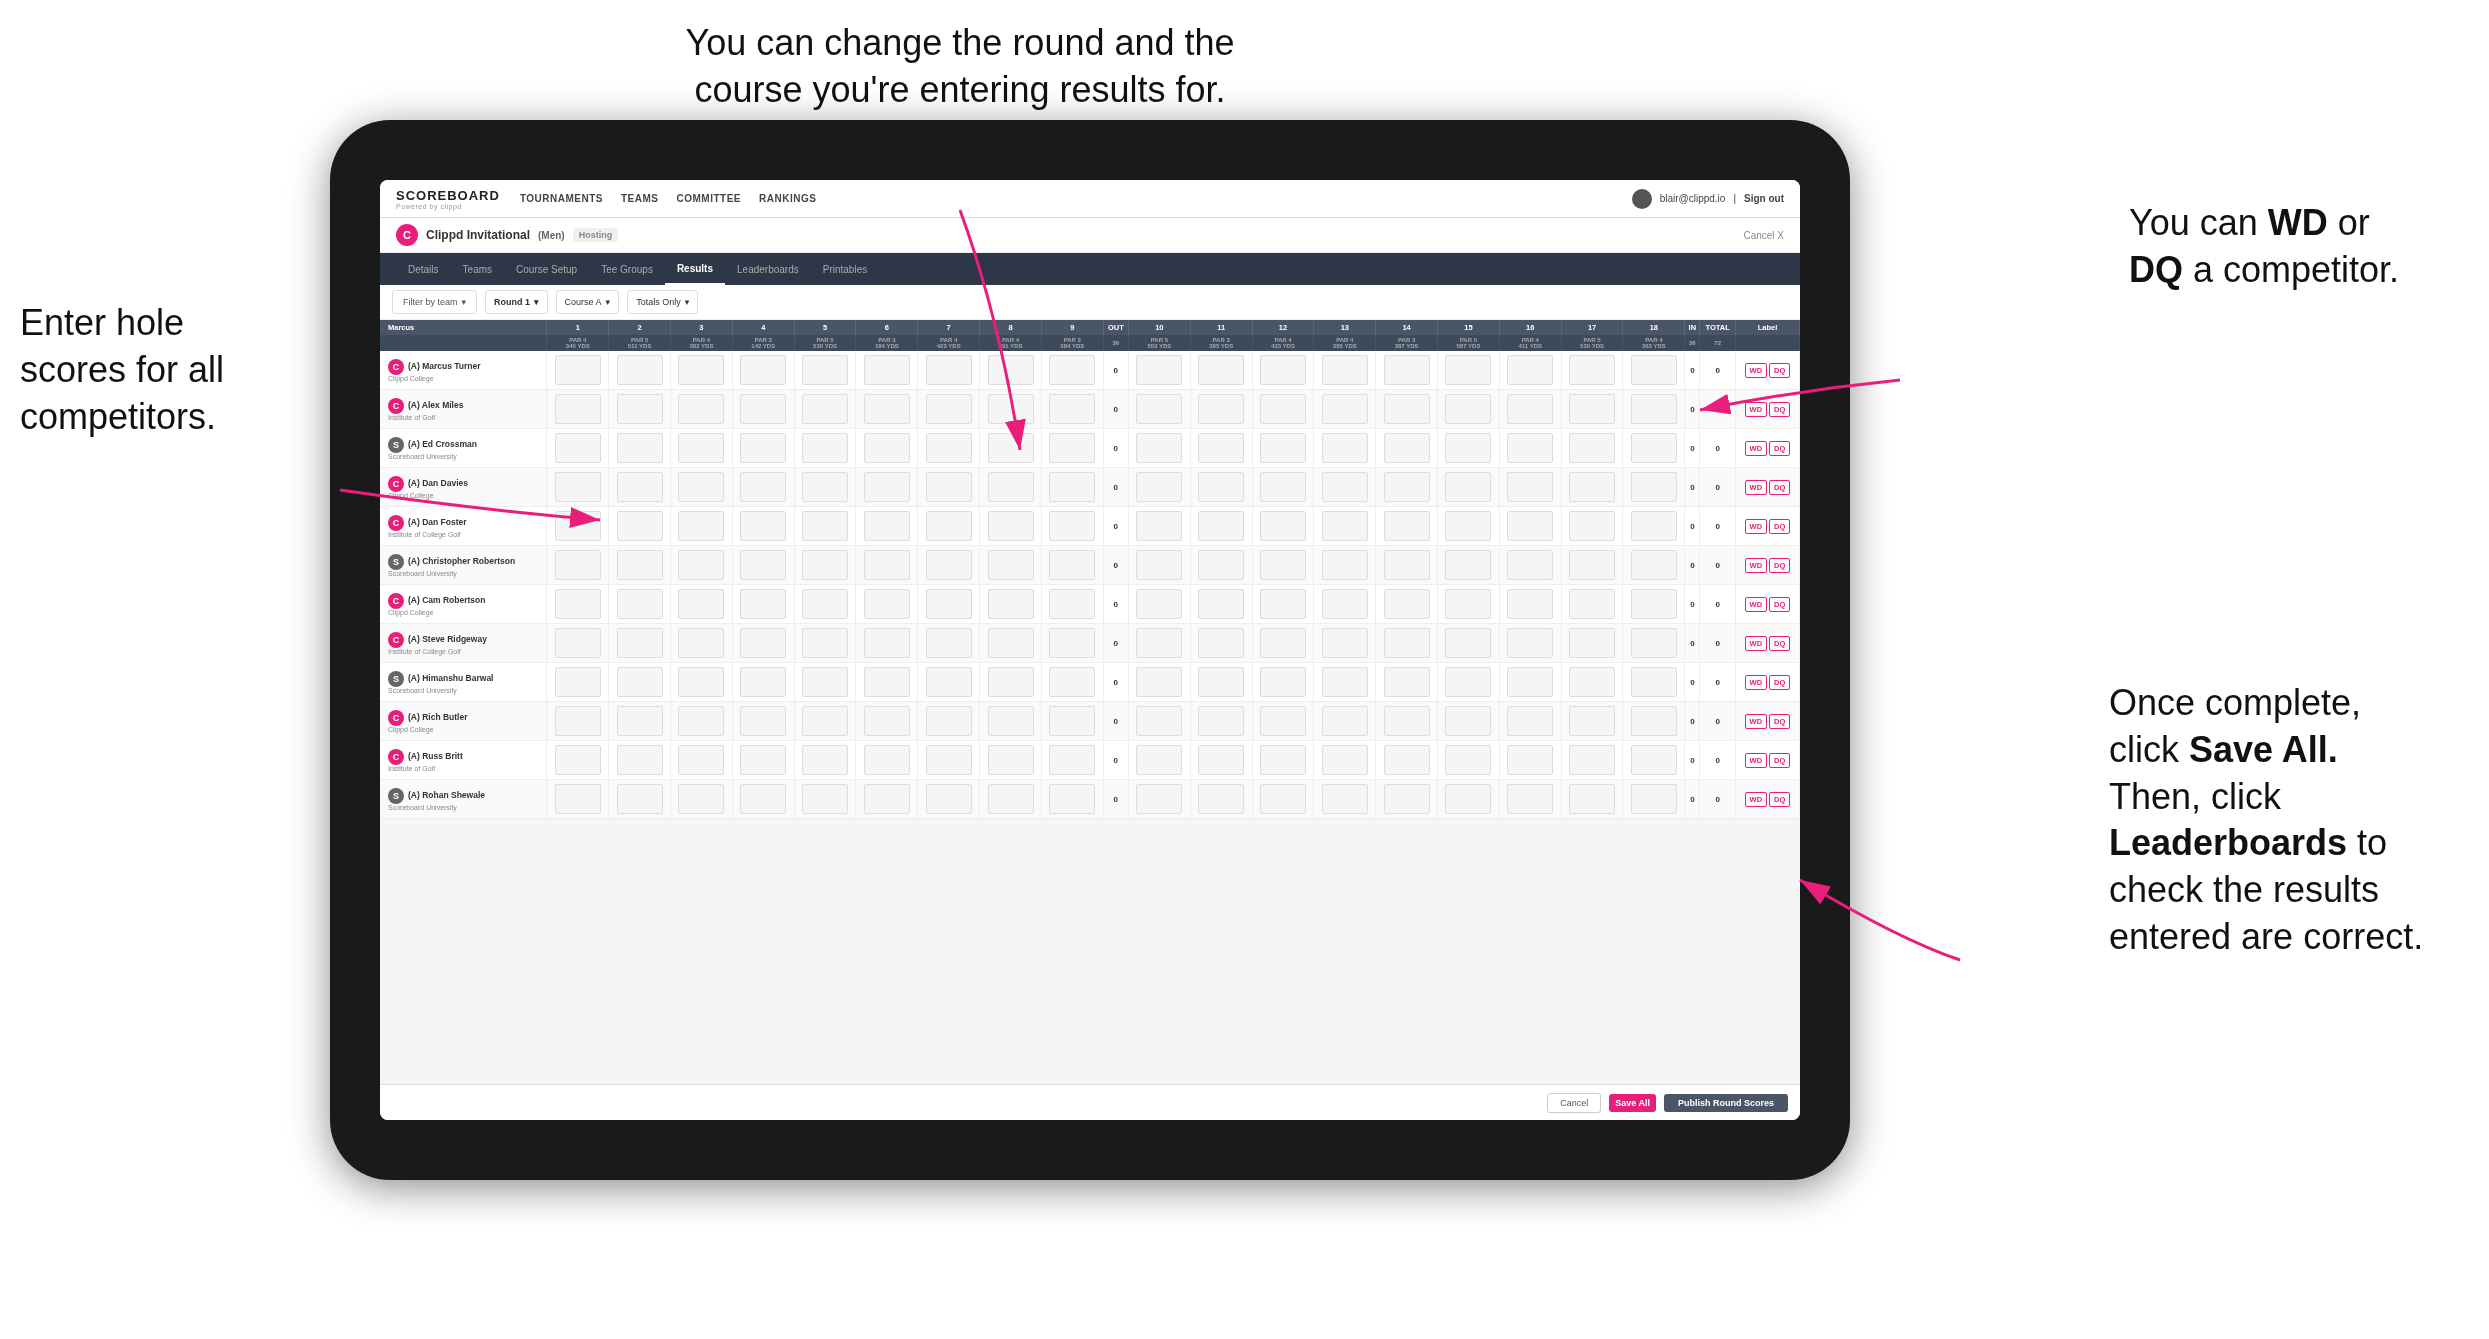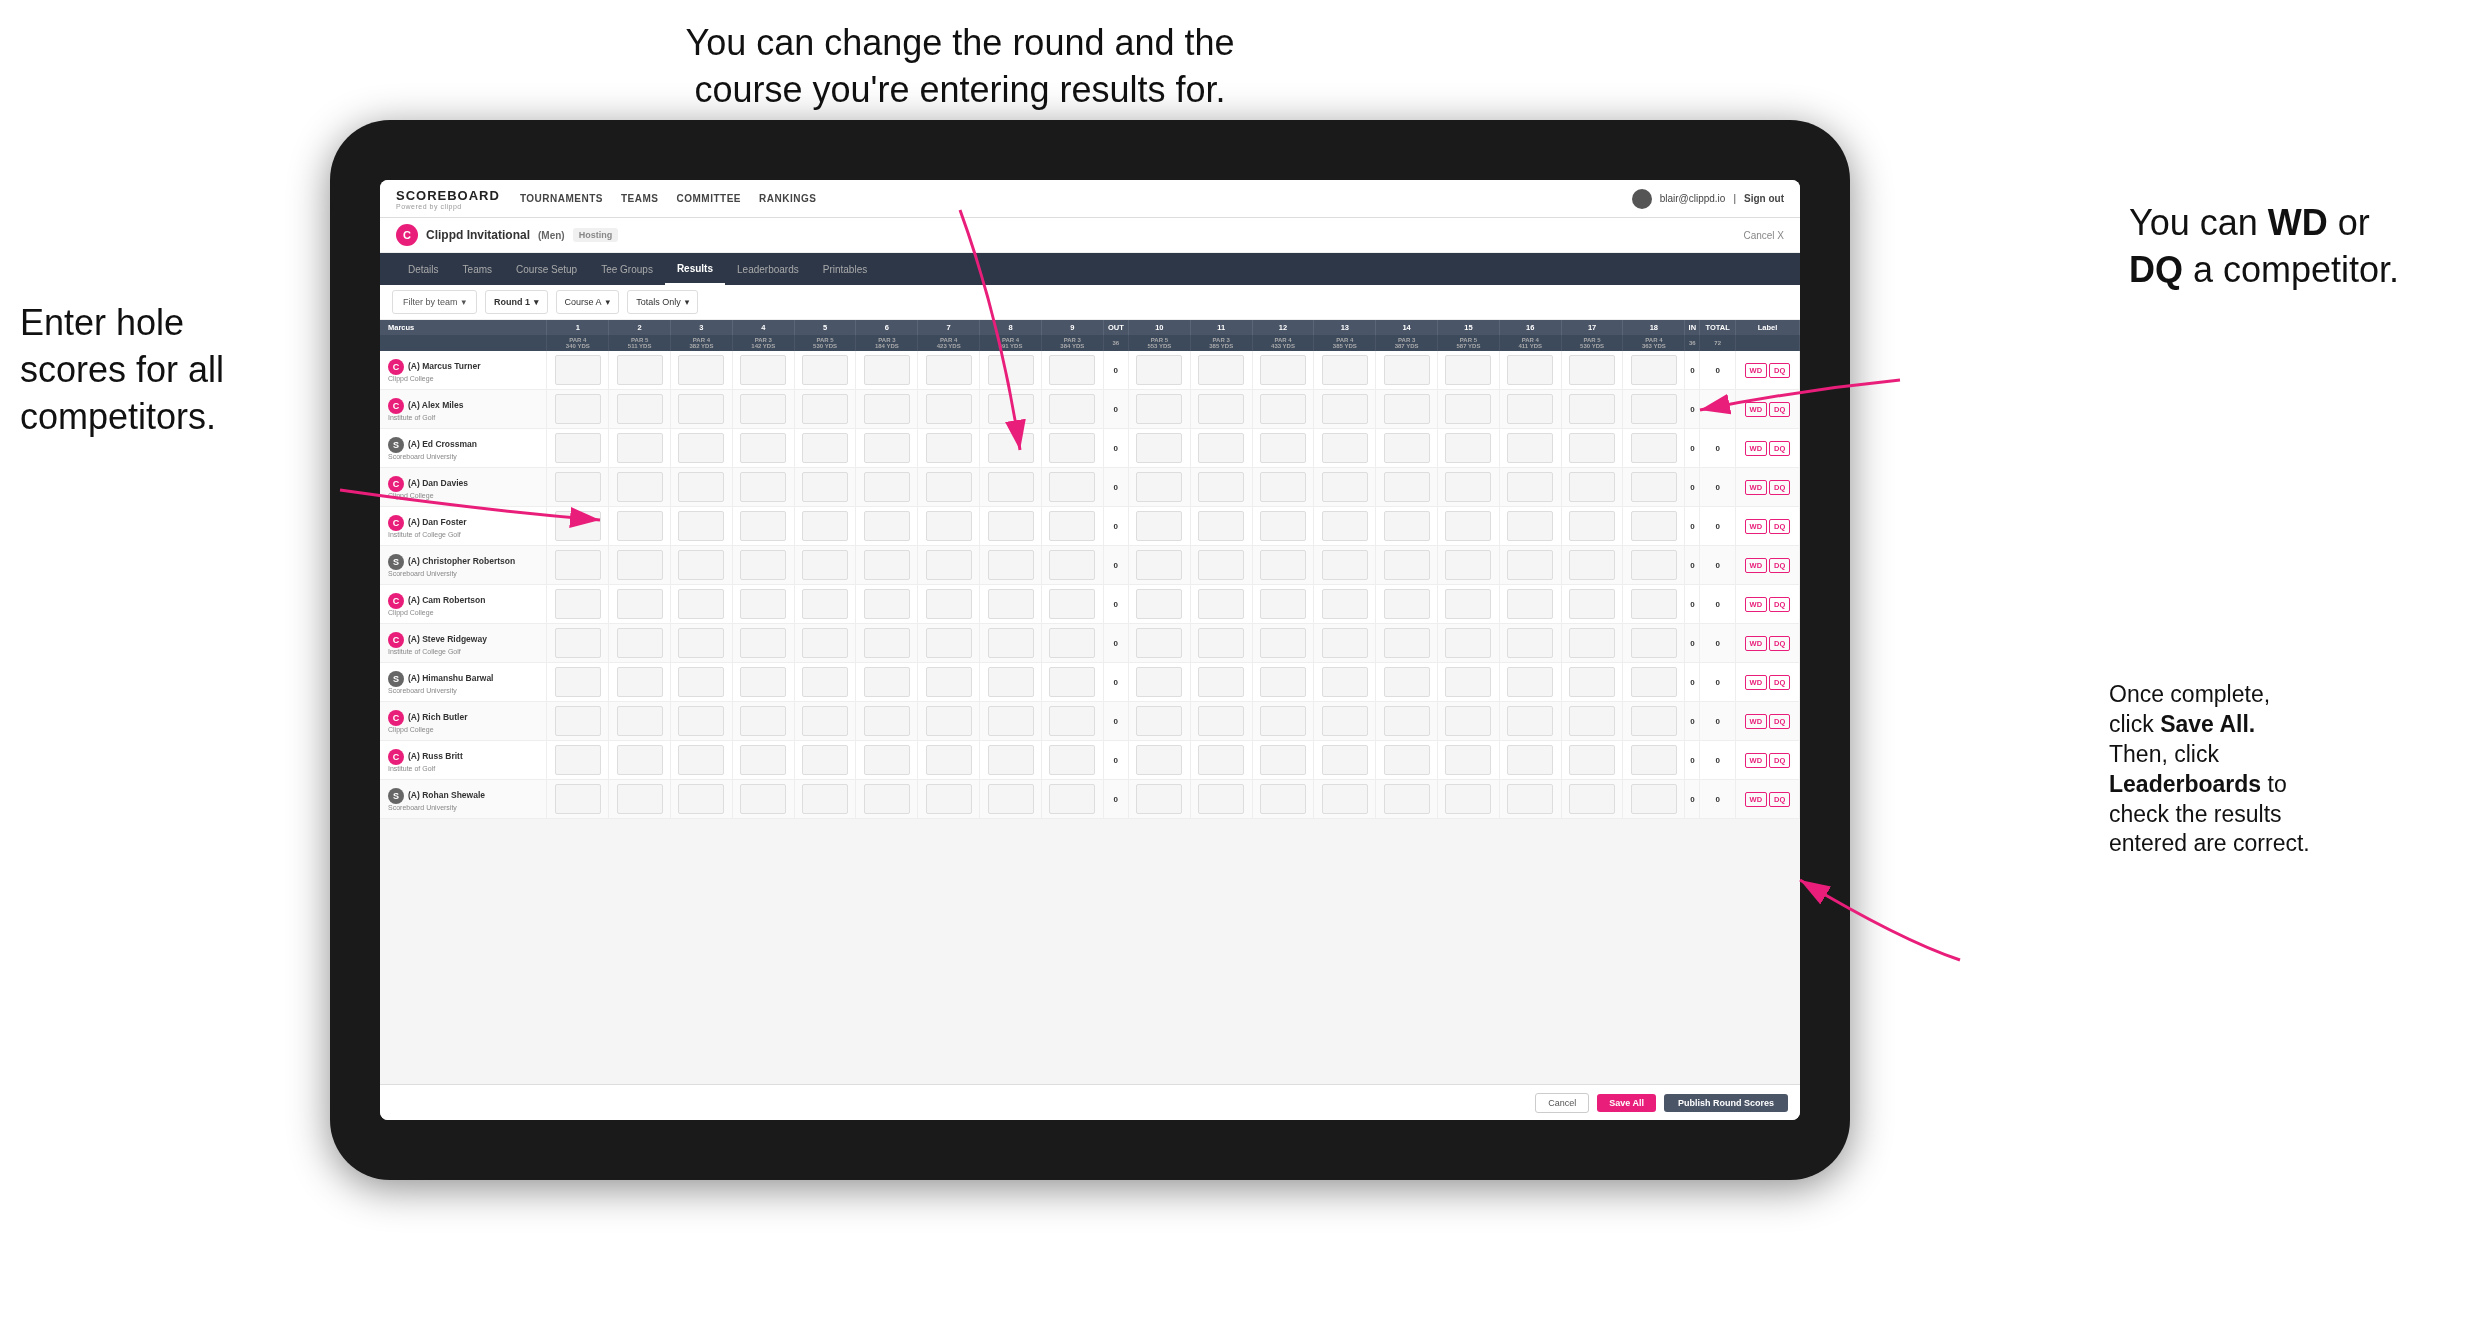--- a/index.html
+++ b/index.html
@@ -359,21 +359,21 @@
     .btn-cancel {
       padding: 4px 12px;
       background: #fff;
       border: 1px solid #ccc;
       border-radius: 3px;
       font-size: 9px;
       color: #555;
       cursor: pointer;
     }
     .btn-save {
-      padding: 4px 12px;
+      padding: 4px 6px;
       background: #e91e7a;
       border: none;
       border-radius: 3px;
       font-size: 9px;
       color: #fff;
       font-weight: 700;
       cursor: pointer;
     }
     .btn-publish {
       padding: 4px 14px;
@@ -413,21 +413,21 @@
       width: 340px;
       font-size: 36px;
       color: #111;
       line-height: 1.3;
     }
     .annot-right-bottom {
       position: absolute;
       top: 680px;
       right: 20px;
       width: 360px;
-      font-size: 23px;
+      font-size: 36px;
       color: #111;
       line-height: 1.3;
     }
 
     
     .arrows-svg {
       position: absolute;
       top: 0;
       left: 0;
       width: 2489px;

